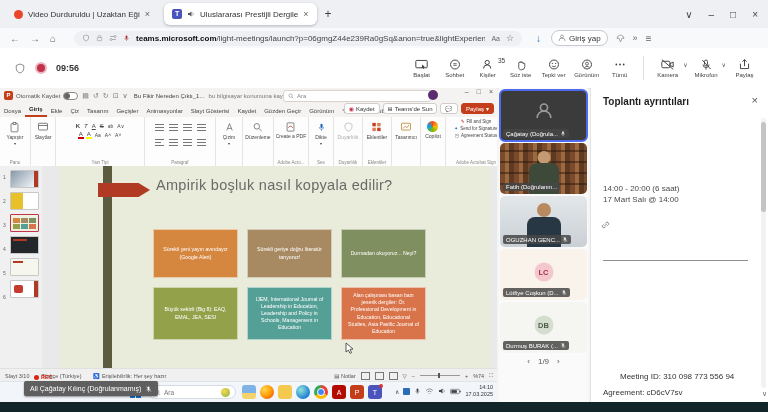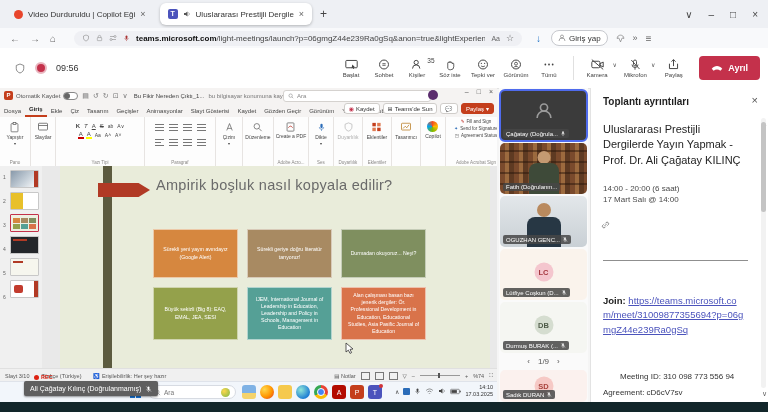--- a/index.html
+++ b/index.html
@@ -19,21 +19,21 @@
   .wctrl{position:absolute;top:0;height:28px;display:flex;align-items:center;gap:16px;right:10px;color:#444;font-size:10px;}
   .urlbar{position:absolute;left:0;top:28px;width:768px;height:20px;background:#f8f9fb;border-bottom:1px solid #dcdee2;display:flex;align-items:center;font-size:9px;color:#555;}
   .navic{margin-left:10px;color:#666;font-size:10px;}
   .urlpill{height:15px;background:#eff0f4;border-radius:8px;display:flex;align-items:center;margin-left:18px;width:432px;padding:0 8px;gap:6px;}
   .urltext{font-size:8px;color:#444;white-space:nowrap;overflow:hidden;flex:1;}
   .urltext b{color:#111;}
   .signin{height:14px;border:1px solid #c7c9ce;border-radius:8px;display:flex;align-items:center;gap:3px;padding:0 6px;font-size:8px;color:#333;background:#fff;}
 
   
   .meetbar{position:absolute;left:0;top:48px;width:768px;height:40px;background:#fff;border-bottom:1px solid #e3e3e3;}
-  .timer{position:absolute;left:14px;top:0;height:40px;display:flex;align-items:center;gap:9px;font-size:9px;color:#333;}
+  .timer{position:absolute;left:14px;top:0;height:40px;display:flex;align-items:center;gap:9px;font-size:9px;color:#333;font-weight:bold;}
   .recdot{width:8px;height:8px;border-radius:50%;background:#c4314b;border:2px solid #e9b7c0;}
   .tbtns{position:absolute;right:8px;top:0;height:40px;display:flex;align-items:center;gap:2px;}
   .tbtn{width:31px;display:flex;flex-direction:column;align-items:center;gap:1px;color:#424242;position:relative;}
   .tbtn .lbl{font-size:6px;white-space:nowrap;}
   .badge35{position:absolute;top:-1px;right:-2px;font-size:6.5px;color:#424242;}
   .vchev{font-size:6px;color:#555;margin:0 1px 8px -2px;}
   .vdiv{width:1px;height:24px;background:#e0e0e0;margin:0 6px;}
   .leave{height:24px;background:#c4314b;border-radius:4px;color:#fff;display:flex;align-items:center;gap:5px;padding:0 12px;font-size:9px;font-weight:bold;margin-left:8px;}
 
   
@@ -130,21 +130,21 @@
   .darkstrip{position:absolute;left:0;top:402px;width:768px;height:10px;background:#12262a;}
 </style>
 </head>
 <body>
 
 <div id="screen">
 
   <div class="tabbar">
     <div class="tab">
       <span class="favdot"></span>
-      <span class="tlabel">Video Durduruldu | Copilot Eği</span>
+      <span class="tlabel">Video Durduruldu | Uzaktan Eği</span>
       <span class="tclose">×</span>
     </div>
     <div class="tab active">
       <span class="teamsdot">T</span>
       <svg width="8" height="8" viewBox="0 0 16 16">
           <path d="M2 6h3l4-3v10l-4-3H2z" fill="#555"></path>
           <path d="M11 5c2 1.5 2 4.5 0 6" stroke="#555" fill="none"></path>
         </svg>
       <span class="tlabel">Uluslararası Prestijli Dergile</span>
       <span class="tclose">×</span>
@@ -278,26 +278,20 @@
           </svg>
         <span class="lbl">Mikrofon</span>
       </div>
       <span class="vchev">∨</span>
       <div class="tbtn">
         <svg width="13" height="13" viewBox="0 0 16 16">
             <path d="M3 7v6h10V7" fill="none" stroke="#424242" stroke-width="1.2"></path>
             <path d="M8 10V2M5.5 4.5L8 2l2.5 2.5" fill="none" stroke="#424242" stroke-width="1.2"></path>
           </svg>
         <span class="lbl">Paylaş</span>
-      </div>
-      <div class="leave">
-        <svg width="12" height="8" viewBox="0 0 16 10">
-            <path d="M1 6C5 1 11 1 15 6l-2.5 2.5c-2.5-2-6.5-2-9 0z" fill="#fff"></path>
-          </svg>
-        <span>Ayrıl</span>
       </div>
     </div>
   </div>
 
   <div class="share">
 
     <div class="pptbar">
       <span class="ppticon">P</span>
       <span style="margin-left:3px;">Otomatik Kaydet</span>
       <span class="toggle">
@@ -722,46 +716,31 @@
             <path d="M4 8a4 4 0 0 0 8 0M8 12v3" stroke="#fff" fill="none"></path>
             <path d="M3 2l11 12" stroke="#fff"></path>
           </svg>
       </span>
     </div>
     <div class="pager">
       <span>‹</span>
       <span>1/9</span>
       <span>›</span>
     </div>
-    <div class="ptile" style="top:282px;height:32px;background:#fbf1ee;">
-      <span class="initials" style="top:50%;background:#f6c9c5;color:#a8423c;">SD</span>
-      <span class="namechip">
-          <span>Sadık DURAN</span>
-        <svg width="6" height="7" viewBox="0 0 16 16">
-            <rect x="6" y="2" width="4" height="8" rx="2" fill="#fff"></rect>
-            <path d="M4 8a4 4 0 0 0 8 0M8 12v3" stroke="#fff" fill="none"></path>
-            <path d="M3 2l11 12" stroke="#fff"></path>
-          </svg>
-      </span>
-    </div>
   </div>
 
   <div class="panel">
     <span class="phead">Toplantı ayrıntıları</span>
     <span class="pclose">×</span>
-    <div class="ptitle">Uluslararası Prestijli Dergilerde Yayın Yapmak - Prof. Dr. Ali Çağatay KILINÇ</div>
     <div class="ptime">14:00 - 20:00 (6 saat)</div>
     <div class="pdate">17 Mart Salı @ 14:00</div>
     <svg class="linkic" width="11" height="10" viewBox="0 0 16 16">
         <path d="M6 10l4-4M5 7L3.5 8.5a2.5 2.5 0 0 0 3.5 3.5L8.5 10.5M11 9l1.5-1.5A2.5 2.5 0 0 0 9 4L7.5 5.5" fill="none" stroke="#666" stroke-width="1.2"></path>
       </svg>
     <div class="pdivider"></div>
-    <div class="pjoin">
-      <b>Join: </b><a href="#" style="color: rgb(75, 83, 188);">https://teams.microsoft.com/meet/31009877355694?p=06gmgZ44e239Ra0gSq</a>
-    </div>
     <div class="pmid">Meeting ID: 310 098 773 556 94</div>
     <div class="ppass">Agreement: cD6cV7sv</div>
     <span class="scarr" style="top:32px;">∧</span>
     <div class="pscroll">
         <i></i>
       </div>
     <span class="scarr" style="bottom:4px;">∨</span>
   </div>
 
   <div class="darkstrip"></div>

